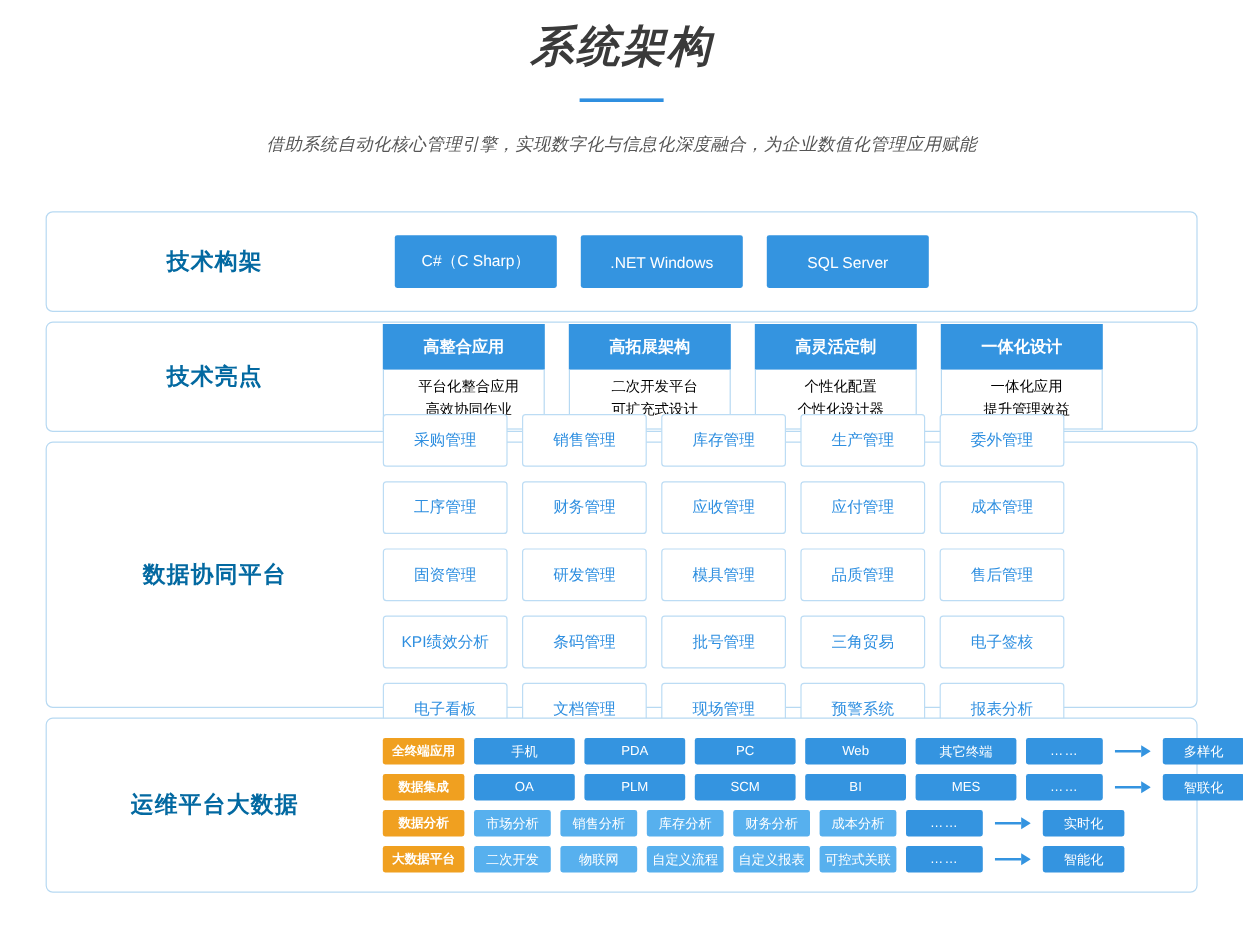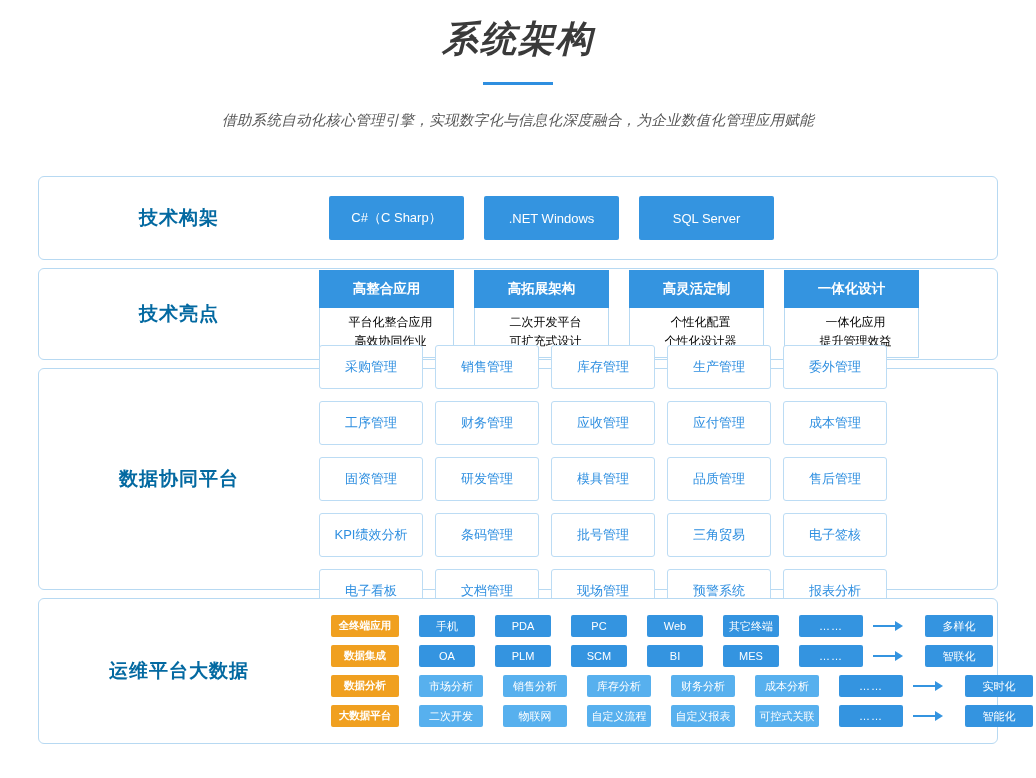--- a/index.html
+++ b/index.html
@@ -141,29 +141,28 @@
   }
   .ops-row:last-child { margin-bottom: 0; }
   .ops-cell {
     height: 22px;
     font-size: 11px;
     display: flex;
     align-items: center;
     justify-content: center;
     border-radius: 2px;
     color: #fff;
-    margin-left: 12px;
   }
   .ops-first {
     width: 68px;
     background: #f0a020;
     font-weight: bold;
     font-size: 10.5px;
   }
-  .ops-blue  { width: 56px; background: #3494e0; }
+  .ops-blue  { width: 84px; background: #3494e0; }
   .ops-light { width: 64px; background: #57b0ee; }
   .ops-dots  { width: 64px; background: #3494e0; letter-spacing: 1px; }
   .ops-arrow {
     width: 34px;
     display: flex;
     align-items: center;
     justify-content: center;
     color: #3494e0;
     font-size: 15px;
   }

